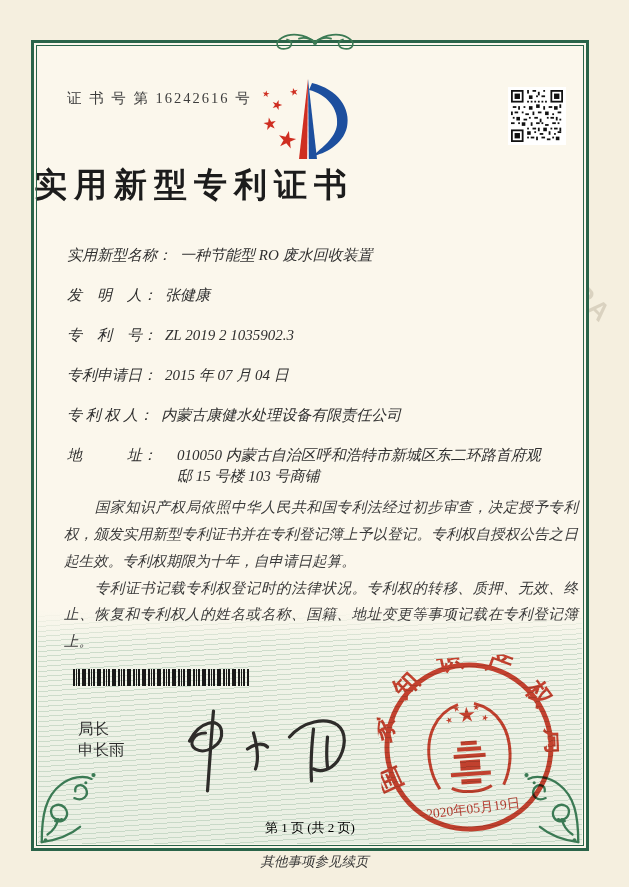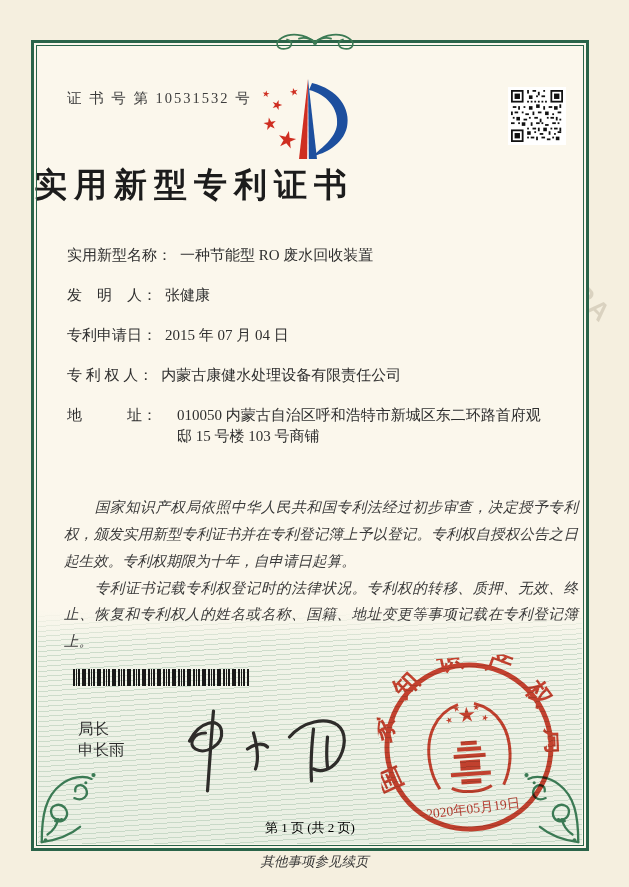--- a/index.html
+++ b/index.html
@@ -27,21 +27,21 @@
   .corner.left{left:2px;}
   .corner.right{right:2px;transform:scaleX(-1);}
   
   .cert-no{position:absolute;left:33px;top:46px;font-size:14.5px;letter-spacing:2px;color:#3d3d3d;z-index:4;}
   .logo{position:absolute;left:228px;top:34px;z-index:4;}
   .qr{position:absolute;left:474px;top:44px;width:52px;height:52px;background:#fff;padding:3px;z-index:4;}
   .title{position:absolute;left:0;right:0;top:120px;font-size:33px;font-weight:bold;
          letter-spacing:7px;color:#1c1c1c;z-index:4;}
   
   .fields{position:absolute;left:33px;top:202px;right:16px;font-size:15px;color:#2f2f2f;z-index:4;}
-  .frow{display:flex;margin-bottom:19px;line-height:21px;}
+  .frow{display:flex;margin-bottom:19px;line-height:21px;font-style:italic;}
   .frow.addr{margin-bottom:8px;gap:12px;}
   .flabel{white-space:nowrap;}
   .fvalue{margin-left:8px;max-width:372px;}
   .grant{display:flex;line-height:21px;}
   .gpair{display:flex;}
   .gpair + .gpair{margin-left:16px;}
   
   .body-text{position:absolute;left:30px;top:451px;width:514px;font-size:14.6px;line-height:1.84;
              font-style:italic;text-align:justify;color:#3a3a3a;z-index:4;}
   .body-text p{margin:0;text-indent:2.1em;}
@@ -96,21 +96,21 @@
         <path d="M40,46 C48,50 56,44 52,36 C48,30 40,32 41,39"></path>
         <path d="M12,84 C18,80 22,74 23,68"></path>
       </g>
       <g fill="#3b7a54">
         <circle cx="60" cy="22" r="2.2"></circle>
           <circle cx="52" cy="30" r="1.6"></circle>
           <circle cx="10" cy="90" r="2"></circle>
       </g>
     </svg>
 
-    <div class="cert-no">证 书 号 第 10531532 号</div>
+    <div class="cert-no">证 书 号 第 16242616 号</div>
 
     <svg class="logo" width="96" height="90" viewBox="0 0 96 90">
       <defs>
         <path id="st" d="M0,-8 L1.8,-2.4 L7.6,-2.5 L2.9,0.9 L4.7,6.5 L0,3 L-4.7,6.5 L-2.9,0.9 L-7.6,-2.5 L-1.8,-2.4 Z"></path>
       </defs>
       <path d="M50,6 C76,12 89,32 85,50 C81,68 62,77 51,79 C60,70 73,62 75,48 C77,31 64,17 47,13 Z" fill="#1d4f9e"></path>
       <polygon points="46,2 37,82 46,82" fill="#cf2e21"></polygon>
       <polygon points="46,2 46,82 55,82" fill="#1d4f9e"></polygon>
       <polygon points="46,2 45.2,82 46.8,82" fill="#ffffff"></polygon>
       <g fill="#cf2e21">
@@ -216,20 +216,24 @@
     <div class="fields">
       <div class="frow">
         <span class="flabel">实用新型名称：</span>
         <span class="fvalue">一种节能型 RO 废水回收装置</span>
       </div>
       <div class="frow">
         <span class="flabel">发　明　人：</span>
         <span class="fvalue">张健康</span>
       </div>
       <div class="frow">
+        <span class="flabel">专　利　号：</span>
+        <span class="fvalue">ZL 2019 2 1035902.3</span>
+      </div>
+      <div class="frow">
         <span class="flabel">专利申请日：</span>
         <span class="fvalue">2015 年 07 月 04 日</span>
       </div>
       <div class="frow">
         <span class="flabel">专 利 权 人：</span>
         <span class="fvalue">内蒙古康健水处理设备有限责任公司</span>
       </div>
       <div class="frow addr">
         <span class="flabel">地　　　址：</span>
         <span class="fvalue">010050 内蒙古自治区呼和浩特市新城区东二环路首府观邸 15 号楼 103 号商铺</span>

